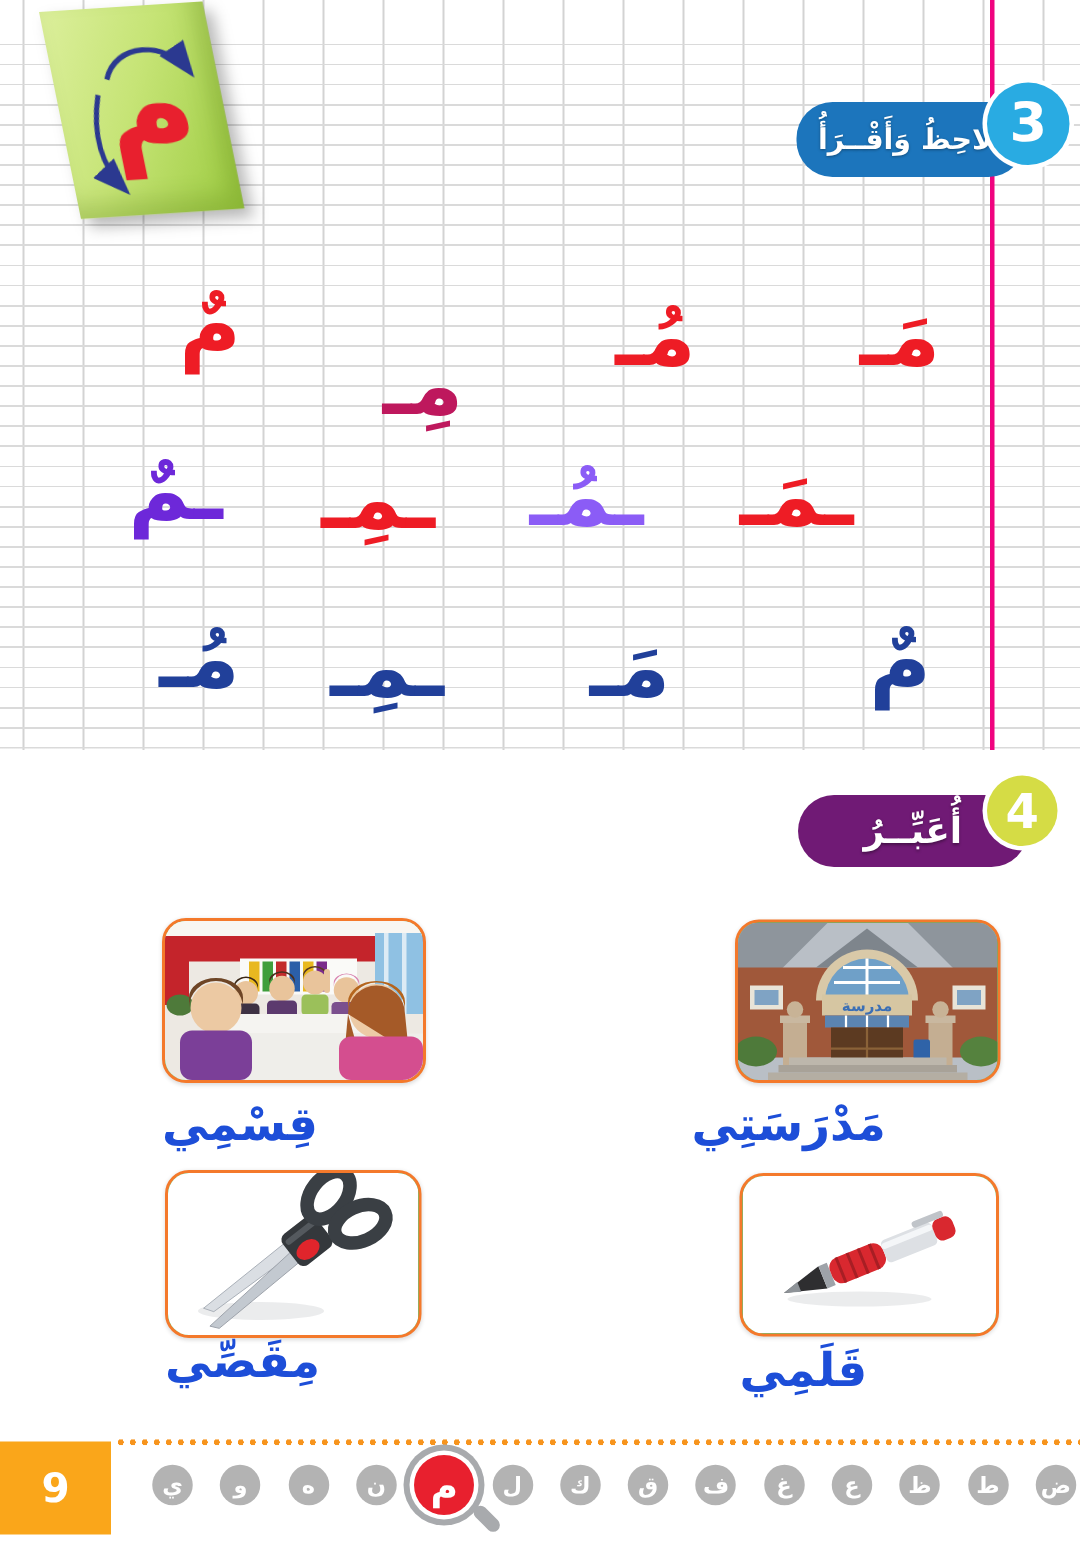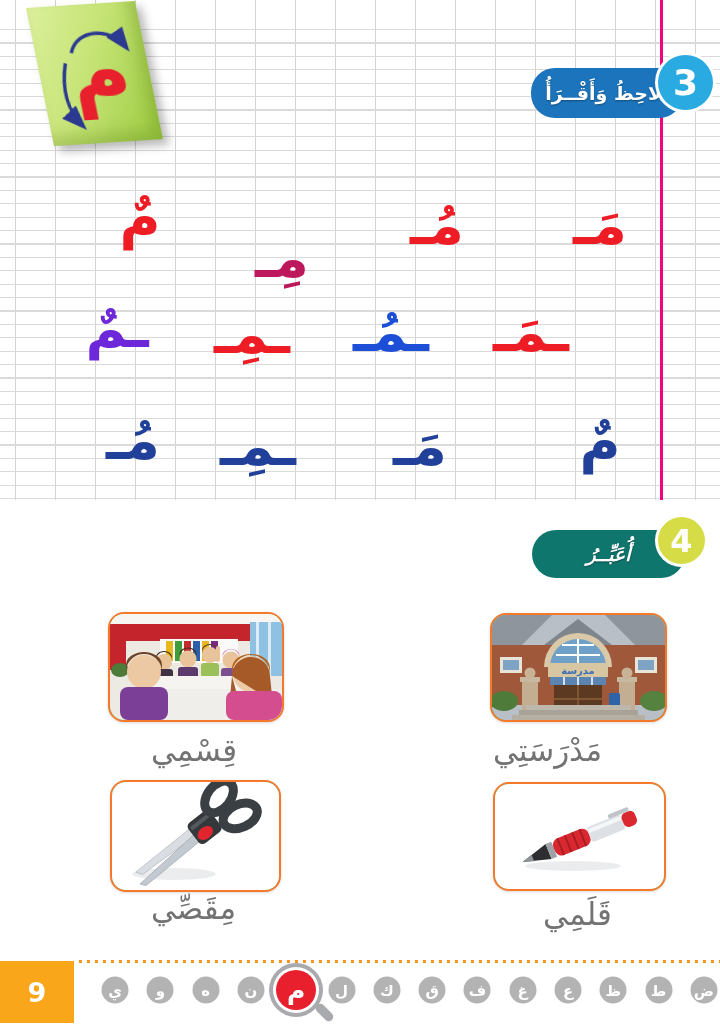--- a/index.html
+++ b/index.html
@@ -20,33 +20,33 @@
     background:linear-gradient(115deg,#DCEF9C 0%,#C6E476 45%,#9CCB40 100%);
     box-shadow:inset -8px -10px 14px rgba(95,130,25,.28);
     filter:drop-shadow(5px 6px 5px rgba(0,0,0,.28));z-index:4;}
   .sticky svg{display:block;width:110px;height:140px;}
   .sticky text{font-family:"DejaVu Sans",sans-serif;font-weight:bold;}
   
   .ribbon{position:absolute;display:flex;align-items:center;justify-content:center;
     color:#fff;font-weight:bold;direction:rtl;border-radius:24px;z-index:5;
     text-shadow:0 1px 2px rgba(0,0,0,.35);}
   .ribbon-blue{left:531px;top:68px;width:152px;height:50px;background:#1C75BC;font-size:19px;}
-  .ribbon-green{left:532px;top:530px;width:153px;height:48px;background:#0f766e;font-size:19px;font-style:italic;}
+  .ribbon-green{left:532px;top:530px;width:153px;height:48px;background:#701a75;font-size:24px;}
   .badge{position:absolute;border-radius:50%;display:flex;align-items:center;justify-content:center;
     color:#fff;font-weight:bold;z-index:6;box-shadow:0 0 0 3px #fff;}
   .badge-blue{left:658px;top:55px;width:55px;height:55px;background:#29ABE2;font-size:36px;}
   .badge-green{left:658px;top:517px;width:47px;height:47px;background:#D5DC45;font-size:32px;}
   
   .grid-letter{position:absolute;transform:translate(-50%,-50%);font-weight:bold;font-size:56px;
     line-height:1;direction:rtl;white-space:nowrap;z-index:2;}
   
   .card{position:absolute;background:#22c55e;border:2.5px solid #F4792B;border-radius:16px;
     overflow:hidden;box-shadow:0 1px 3px rgba(0,0,0,.15);}
   .card svg{display:block;width:100%;height:100%;}
-  .vocab-label{position:absolute;text-align:center;font-size:31px;color:#737373;direction:rtl;line-height:1.6;}
+  .vocab-label{position:absolute;text-align:left;font-size:31px;color:#1d4ed8;direction:rtl;line-height:1.6;font-weight:bold;}
   
   .footer{position:absolute;left:0;top:955px;width:720px;height:75px;background:#fff;}
   .dotted{position:absolute;left:78px;right:0;top:4px;height:5px;
     background-image:radial-gradient(circle 2px at 2.5px 2.5px,#F7941D 98%,transparent 100%);
     background-size:8px 5px;background-repeat:repeat-x;}
   .pagenum{position:absolute;left:0;top:6px;width:74px;height:62px;background:#FAA61A;
     color:#fff;font-size:27px;font-weight:bold;display:flex;align-items:center;justify-content:center;}
   .abc-circle{position:absolute;top:35px;transform:translate(-50%,-50%);width:27px;height:27px;
     border-radius:50%;background:#B3B3B3;color:#fff;display:flex;align-items:center;justify-content:center;
     font-size:15px;font-weight:bold;z-index:1;}
@@ -79,21 +79,21 @@
   <span>أُلَاحِظُ وَأَقْــرَأُ</span>
 </div>
 <div class="badge badge-blue">3</div>
 
 <div>
     <span class="grid-letter" style="left: 600px; top: 225px; color: rgb(238, 28, 37);">مَـ</span>
     <span class="grid-letter" style="left: 437px; top: 225px; color: rgb(238, 28, 37);">مُـ</span>
     <span class="grid-letter" style="left: 282px; top: 230px; color: #be185d; margin-top: 28px;">مِـ</span>
     <span class="grid-letter" style="left: 140px; top: 218px; color: rgb(238, 28, 37);">مٌ</span>
     <span class="grid-letter" style="left: 531px; top: 332px; color: rgb(238, 28, 37);">ـمَـ</span>
-    <span class="grid-letter" style="left: 391px; top: 332px; color: #1d4ed8;">ـمُـ</span>
+    <span class="grid-letter" style="left: 391px; top: 332px; color: #8b5cf6;">ـمُـ</span>
     <span class="grid-letter" style="left: 252px; top: 334px; color: rgb(238, 28, 37);">ـمِـ</span>
     <span class="grid-letter" style="left: 117px; top: 328px; color: #6d28d9;">ـمٌ</span>
     <span class="grid-letter" style="left: 600px; top: 442px; color: rgb(33, 64, 154);">مٌ</span>
     <span class="grid-letter" style="left: 420px; top: 446px; color: rgb(33, 64, 154);">مَـ</span>
     <span class="grid-letter" style="left: 258px; top: 446px; color: rgb(33, 64, 154);">ـمِـ</span>
     <span class="grid-letter" style="left: 133px; top: 440px; color: rgb(33, 64, 154);">مُـ</span>
   </div>
 
 <div class="ribbon ribbon-green">
   <span>أُعَبِّــرُ</span>

